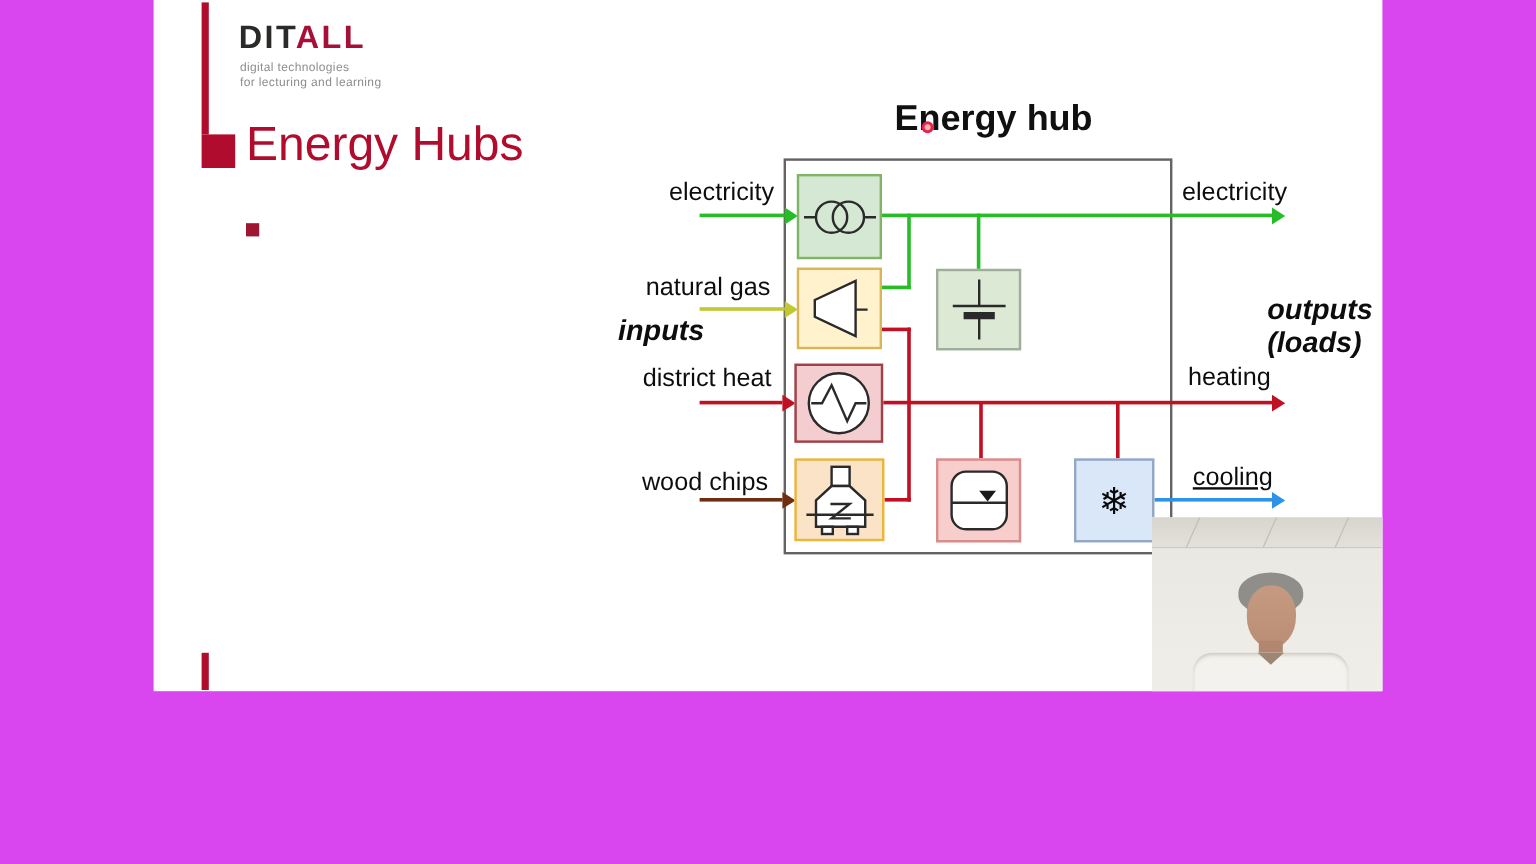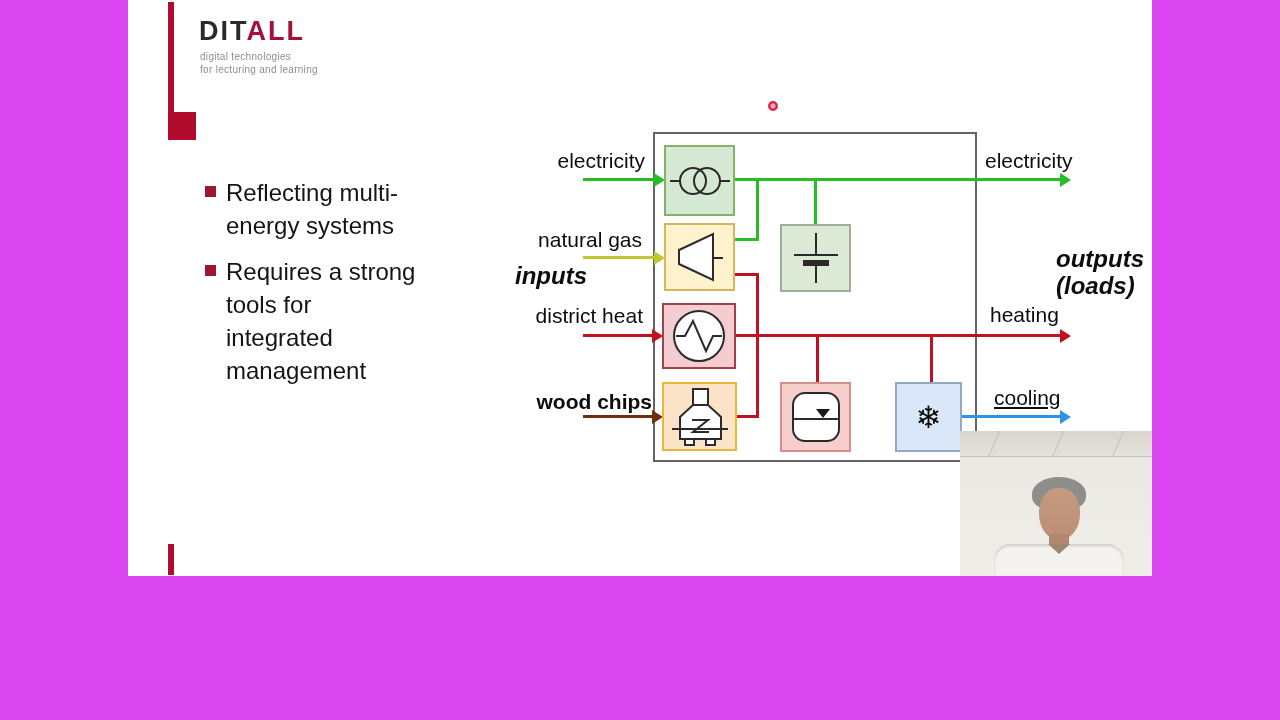--- a/index.html
+++ b/index.html
@@ -67,36 +67,29 @@
     <div class="deco" style="left: 40px; top: 2px; width: 6px; height: 110px; background: rgb(176, 13, 46);"></div>
     <div class="deco" style="left: 40px; top: 112px; width: 28px; height: 28px; background: rgb(176, 13, 46);"></div>
     <div class="deco" style="left: 40px; top: 544px; width: 6px; height: 31px; background: rgb(176, 13, 46);"></div>
 
     <div id="logo">
       <span style="color: rgb(43, 42, 41);">DIT</span><span style="color: rgb(165, 15, 56);">ALL</span>
     </div>
     <div id="logo-tagline" style="color: rgb(141, 141, 141);">digital technologies
 for lecturing and learning</div>
 
+    <div id="slide-title" style="color: rgb(176, 13, 46);">Energy Hubs</div>
 
     <div id="bullet-list">
       <div class="bullet">
         <span class="bullet-marker" style="background: rgb(160, 21, 50);"></span>
-        <span class="bullet-text">Reflecting multi-
-energy systems</span>
-      </div>
-      <div class="bullet">
-        <span class="bullet-marker" style="background: rgb(160, 21, 50);"></span>
-        <span class="bullet-text">Requires a strong
-tools for
-integrated
-management</span>
       </div>
     </div>
 
+    <div id="dg-title">Energy hub</div>
     <div id="laser-dot" style="--c: #e0244a;"></div>
     <div id="hub-box" style="border-color: rgb(99, 99, 99);"></div>
 
     <div class="hline arr" style="left: 455px; top: 178px; width: 71px; --c: #26bd26;"></div>
     <div class="hline arr" style="left: 607px; top: 178px; width: 325px; --c: #26bd26;"></div>
     <div class="hline" style="left: 607px; top: 238px; width: 24px; --c: #26bd26;"></div>
     <div class="vline" style="left: 628px; top: 178px; height: 63px; --c: #26bd26;"></div>
     <div class="vline" style="left: 686px; top: 178px; height: 47px; --c: #26bd26;"></div>
 
     <div class="hline arr" style="left: 455px; top: 256px; width: 71px; --c: #c2c832;"></div>
@@ -157,21 +150,21 @@
         <polygon points="30,22 44,22 37,31" fill="#1a1a1a" stroke="none"></polygon>
       </svg>
     </div>
     <div class="comp" style="left: 767px; top: 382px; width: 67px; height: 70px; --f: #d9e7f8; --s: #94a8c6;">
       <span class="flake">❄</span>
     </div>
 
     <div class="dlab r" style="right:507px;top:149px;">electricity</div>
     <div class="dlab r" style="right:510px;top:228px;text-align:right;">natural gas</div>
     <div class="dlab r" style="right:509px;top:304px;text-align:right;">district heat</div>
-    <div class="dlab r" style="right:500px;top:390px;font-weight:bold;">wood chips</div>
+    <div class="dlab r" style="right:512px;top:390px;">wood chips</div>
     <div class="caption" style="left:347px;top:262px;margin-left:40px;">inputs</div>
 
     <div class="dlab" style="left:857px;top:149px;">electricity</div>
     <div class="dlab" style="left:862px;top:303px;">heating</div>
     <div class="dlab" style="left:866px;top:386px;text-decoration:underline;">cooling</div>
     <div class="caption" style="right:8px;top:245px;text-align:left;">outputs
 (loads)</div>
   </div>
 
   <div id="webcam">

